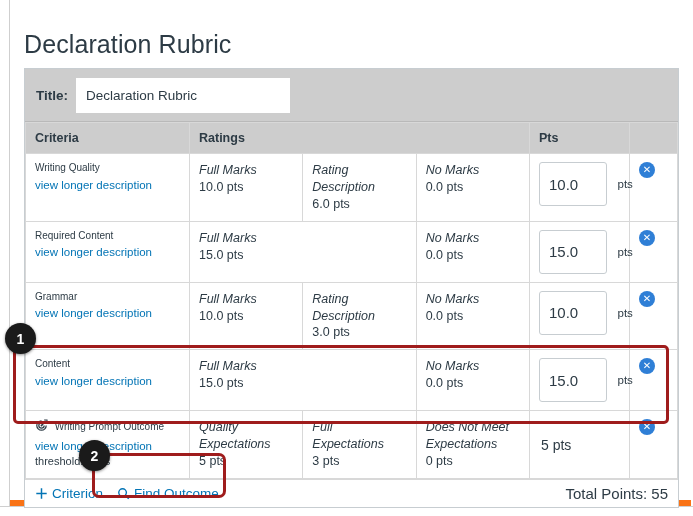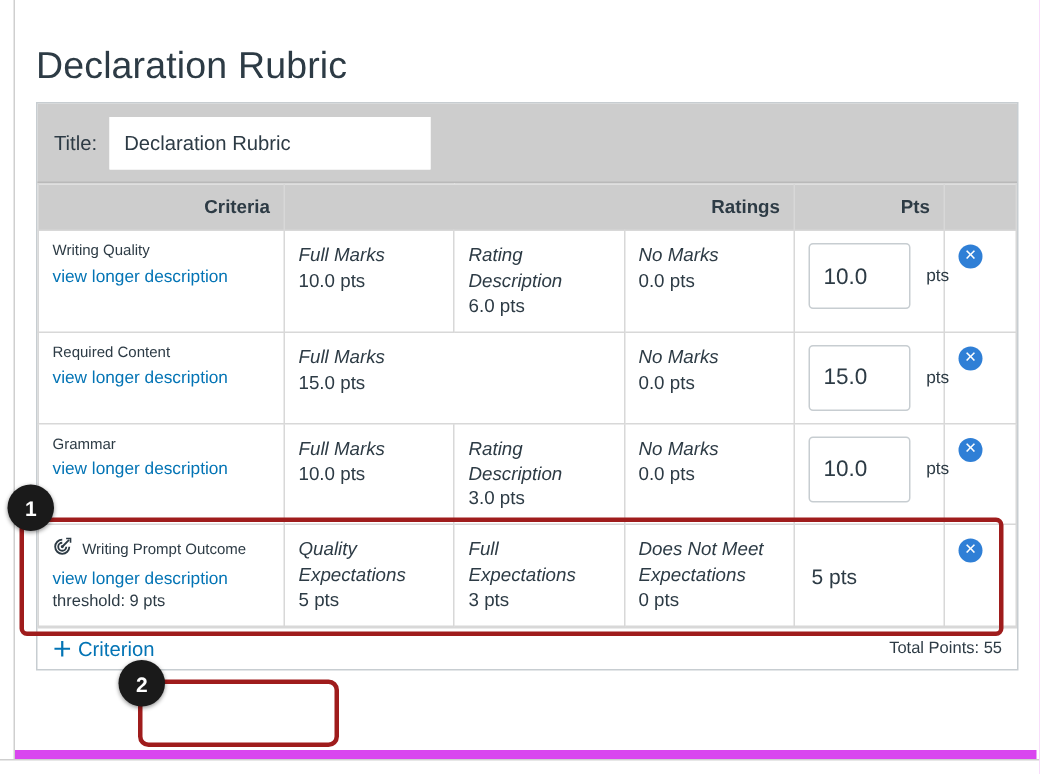--- a/index.html
+++ b/index.html
@@ -6,21 +6,21 @@
     margin: 0;
     padding: 0;
     background: #ffffff;
     font-family: "Liberation Sans", sans-serif;
   }
   #page {
     position: relative;
     width: 693px;
     height: 516px;
     overflow: hidden;
-    background: #d946ef;
+    background: #f97316;
     box-sizing: border-box;
   }
   
   .frame-left {
     position: absolute; left: 0; top: 0; width: 9px; height: 516px;
     background: #ffffff; border-right: 1px solid #cfcfcf;
   }
   .frame-bottom {
     position: absolute; left: 0; bottom: 0; width: 693px; height: 9px;
     background: #ffffff; border-top: 1px solid #cfcfcf;
@@ -62,21 +62,21 @@
     background: #cdcdcd;
     height: 53px;
     display: flex;
     align-items: center;
     padding-left: 11px;
     box-sizing: border-box;
     border-bottom: 1px solid #b9b9b9;
   }
   .title-label {
     font-size: 13.5px;
-    font-weight: normal;
+    font-weight: bold;
     color: #2d3b45;
     margin-right: 8px;
   }
   .title-input {
     width: 214px;
     height: 35px;
     background: #ffffff;
     border: 1px solid #ffffff;
     border-radius: 0;
     font-size: 13.5px;
@@ -95,21 +95,21 @@
   table.grid td, table.grid th {
     border: 1px solid #d8d8d8;
     vertical-align: top;
     padding: 8px 9px;
     font-size: 12.5px;
     color: #2d3b45;
     box-sizing: border-box;
   }
   thead th {
     background: #cdcdcd;
-    text-align: right;
+    text-align: left;
     font-size: 13.5px;
     font-weight: bold;
     padding: 6px 4px;
     border-color: #b9b9b9;
     color: #2d3b45;
     vertical-align: middle;
   }
   .col-crit { width: 164px; }
   .col-pts  { width: 100px; }
   .col-del  { width: 48px; }
@@ -204,21 +204,21 @@
     text-decoration: none;
     cursor: pointer;
     display: inline-flex;
     align-items: center;
     justify-content: center;
   }
   .flink .ic { margin-right: 4px; display: inline-flex; }
   .spacer { flex: 1; }
   .total-points {
     color: #2d3b45;
-    font-size: 11px;
+    font-size: 15px;
   }
 
   
   .hl-box {
     position: absolute;
     border: 3px solid #9f1c1c;
     border-radius: 5px;
     pointer-events: none;
     box-sizing: border-box;
   }
@@ -340,20 +340,41 @@
             </td>
             <td class="pts-cell col-pts">
               <input class="pts-input" type="text" value="10.0" style="">
               <span class="pts-suffix">pts</span>
             </td>
             <td class="del-cell col-del">
               <span class="del-icon">✕</span>
             </td>
           </tr>
 
+          <tr>
+            <td>
+              <div class="crit-name">Content</div>
+              <a class="crit-link">view longer description</a>
+            </td>
+            <td colspan="2" style="width:186px">
+              <div class="rating-title">Full Marks</div>
+              <div class="rating-pts">15.0 pts</div>
+            </td>
+            <td>
+              <div class="rating-title">No Marks</div>
+              <div class="rating-pts">0.0 pts</div>
+            </td>
+            <td class="pts-cell col-pts">
+              <input class="pts-input" type="text" value="15.0" style="">
+              <span class="pts-suffix">pts</span>
+            </td>
+            <td class="del-cell col-del">
+              <span class="del-icon">✕</span>
+            </td>
+          </tr>
 
           <tr>
             <td>
               <div class="crit-name">
                 <span class="outcome-icon">
                   <svg width="13" height="13" viewBox="0 0 16 16" aria-hidden="true">
                     <path d="M8 2.2a5.8 5.8 0 1 0 5.8 5.8" fill="none" stroke="#2d3b45" stroke-width="1.5"></path>
                     <path d="M8 4.7a3.3 3.3 0 1 0 3.3 3.3" fill="none" stroke="#2d3b45" stroke-width="1.5"></path>
                     <circle cx="8" cy="8" r="1.2" fill="#2d3b45"></circle>
                     <path d="M8 8 L13.6 2.4" stroke="#2d3b45" stroke-width="1.5" fill="none"></path>
@@ -389,20 +410,29 @@
 
       <div class="footer-links">
         <a class="flink">
           <span class="ic">
             <svg width="13" height="13" viewBox="0 0 14 14" aria-hidden="true">
               <path d="M7 1.4 V12.6 M1.4 7 H12.6" stroke="#0374b5" stroke-width="1.6" fill="none"></path>
             </svg>
           </span>
           <span>Criterion</span>
         </a>
+        <a class="flink" style="margin-left:14px">
+          <span class="ic">
+            <svg width="13" height="13" viewBox="0 0 14 14" aria-hidden="true">
+              <circle cx="6" cy="6" r="4.1" fill="none" stroke="#0374b5" stroke-width="1.5"></circle>
+              <path d="M9.2 9.2 L12.6 12.6" stroke="#0374b5" stroke-width="1.7" fill="none"></path>
+            </svg>
+          </span>
+          <span>Find Outcome</span>
+        </a>
         <span class="spacer"></span>
         <span class="total-points">Total Points: 55</span>
       </div>
 
     </div>
   </div>
 
   <div class="hl-box" id="hl-outcome"></div>
   <div class="hl-box" id="hl-button"></div>
   <div class="badge" id="badge-1">1</div>

